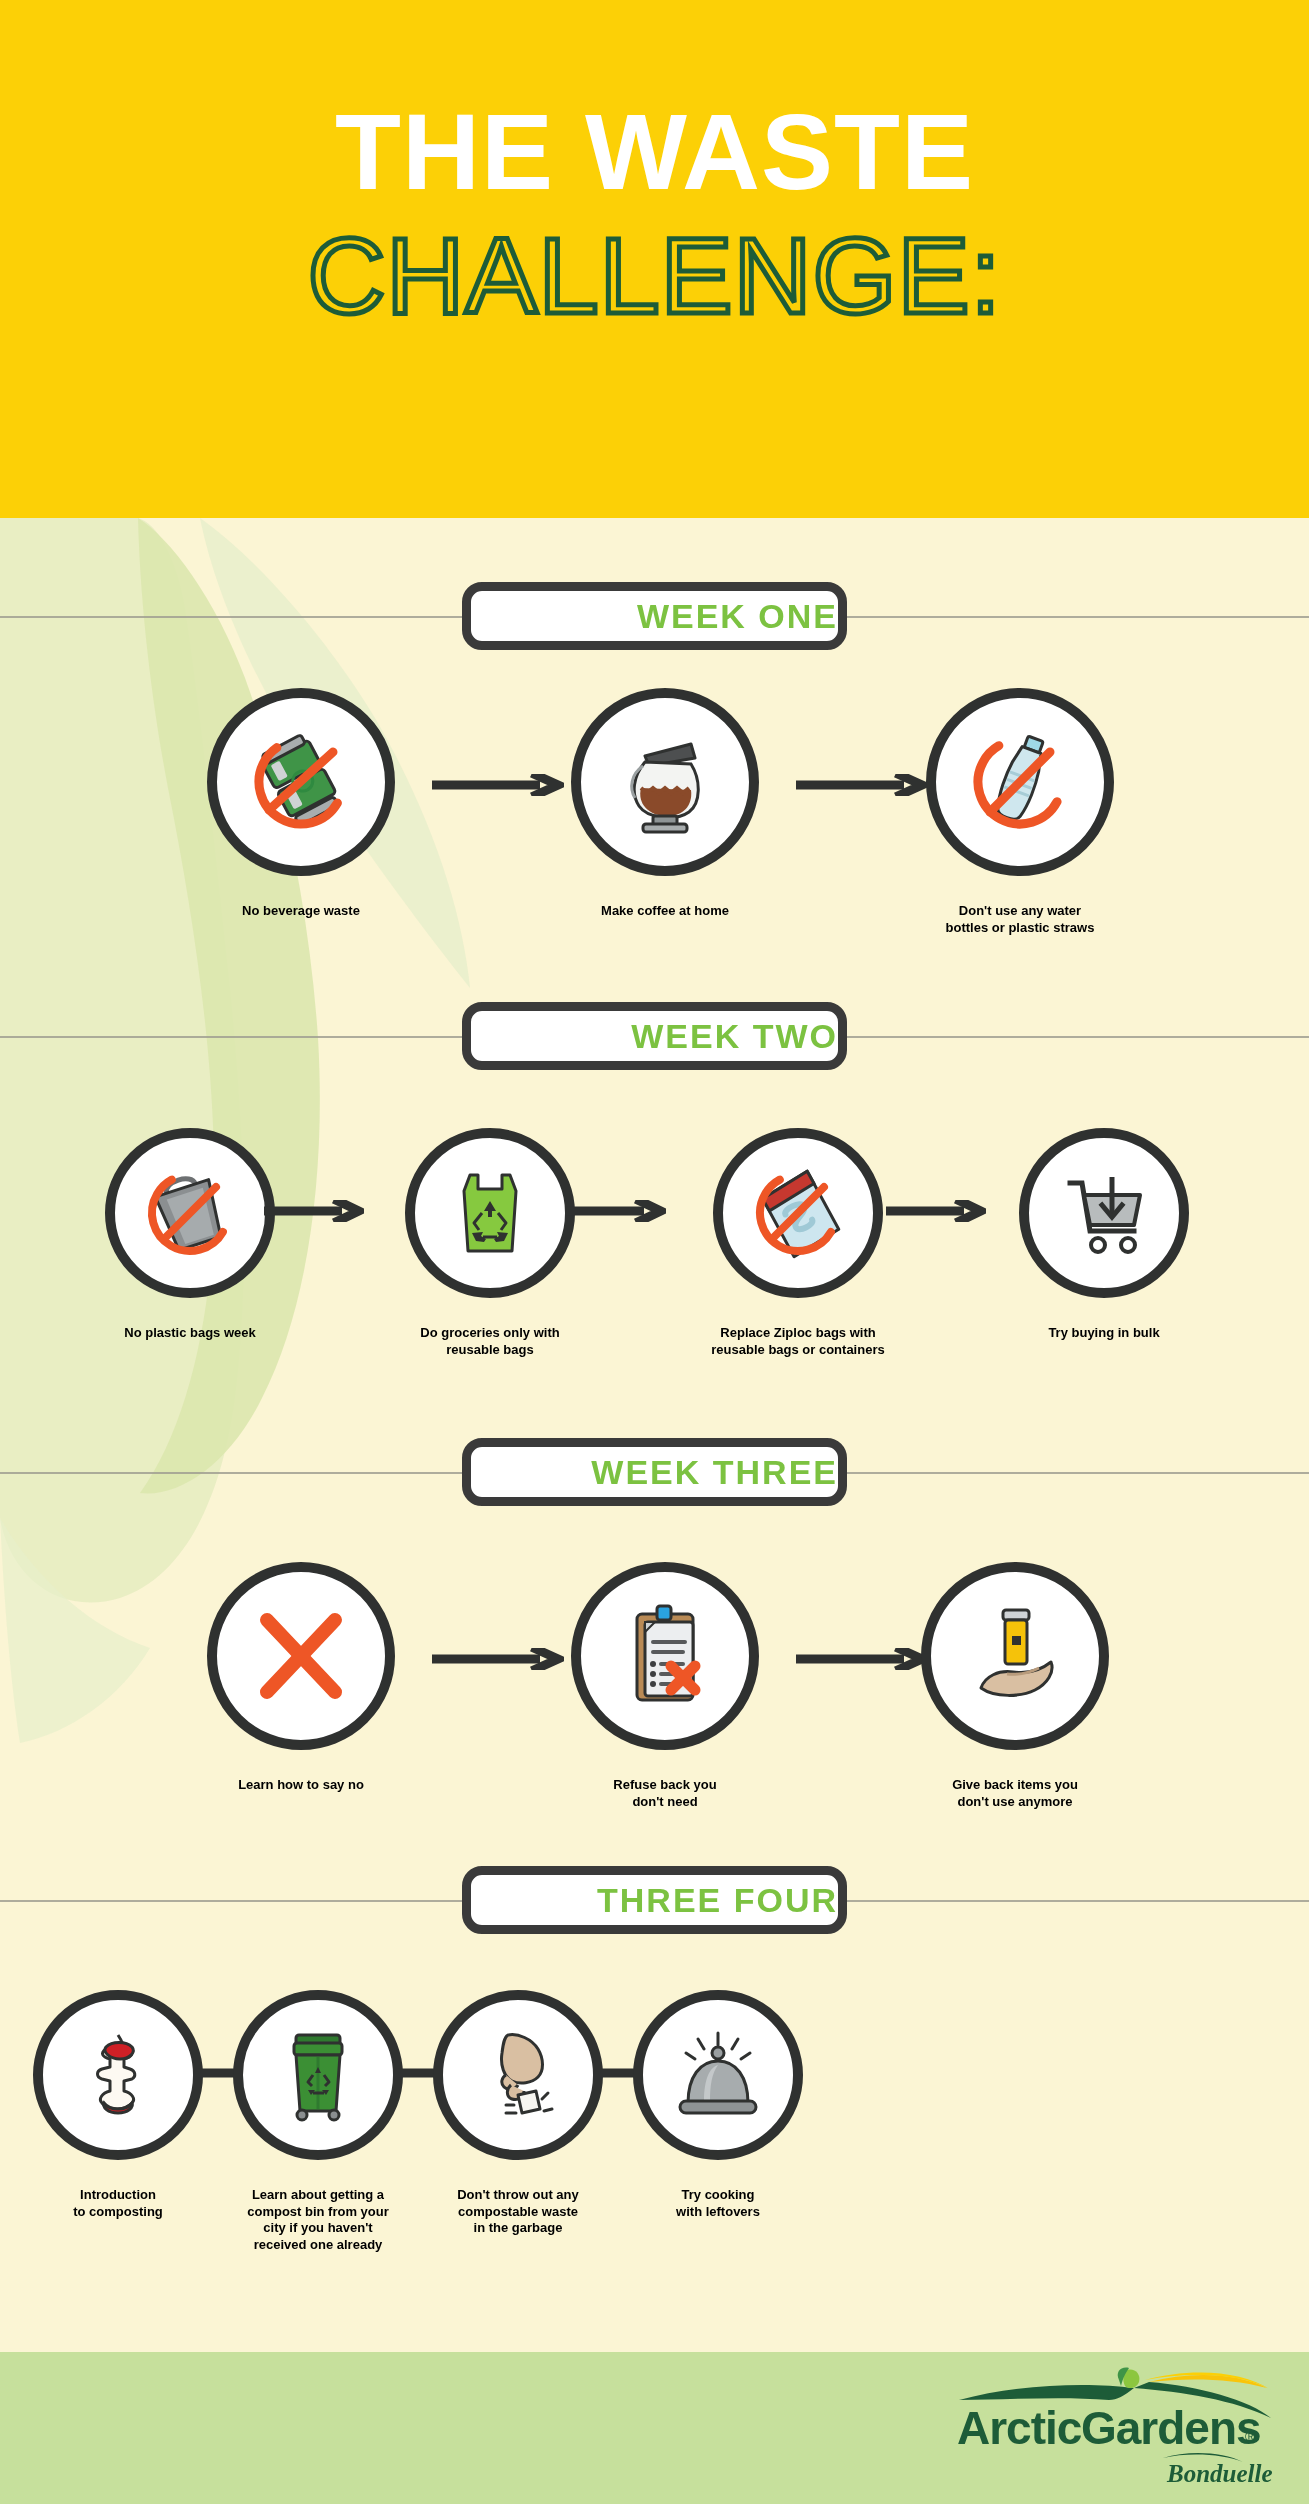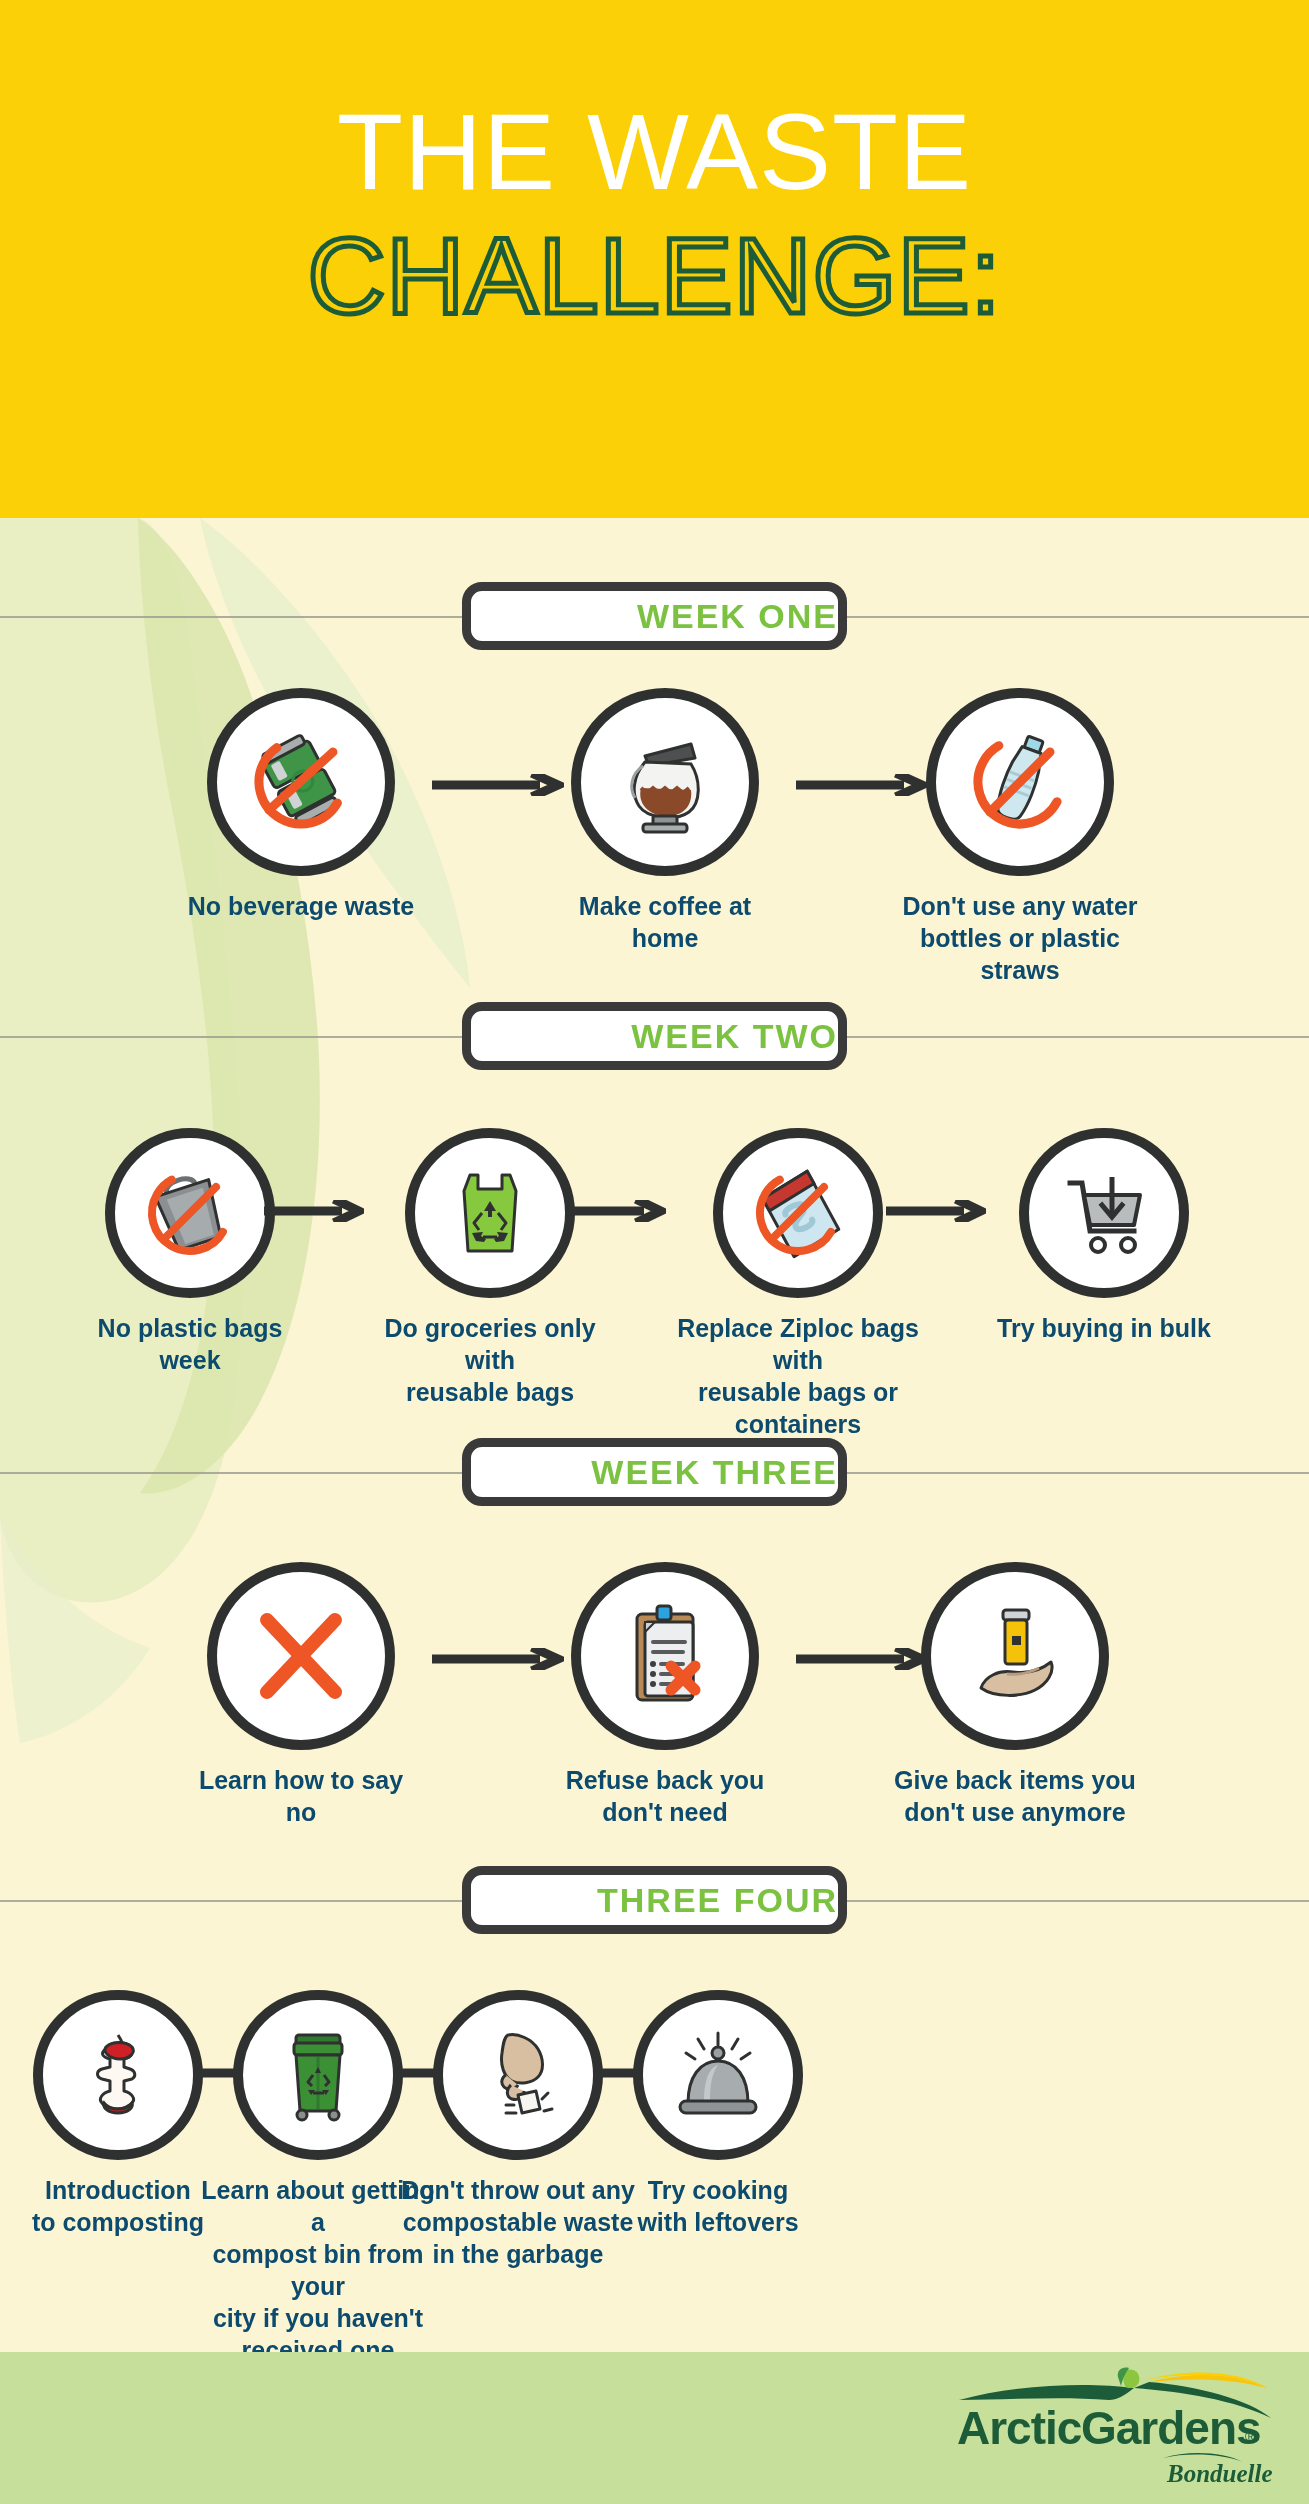--- a/index.html
+++ b/index.html
@@ -35,21 +35,21 @@
     background: #fcd006;
     overflow: hidden;
   }
   .title-main {
     position: absolute;
     left: 0; top: 98px;
     width: 1309px;
     text-align: center;
     color: #ffffff;
     font-family: "Liberation Sans Narrow", "Liberation Sans", sans-serif;
-    font-weight: normal;
+    font-weight: bold;
     font-size: 108px;
     letter-spacing: 1px;
     line-height: 1;
     transform: scaleX(1.0);
   }
   .title-sub {
     position: absolute;
     left: 0; top: 222px;
     width: 1309px;
     text-align: center;
@@ -105,25 +105,25 @@
     border: 10px solid #2f3130;
     border-radius: 50%;
     background: #ffffff;
     display: flex;
     align-items: center;
     justify-content: center;
     margin: 0 auto;
   }
   .circle svg { display: block; }
   .caption {
-    margin-top: 14px;
-    color: #0c4a6e;
+    margin-top: 27px;
+    color: #000000;
     font-family: "Liberation Sans Narrow", "Liberation Sans", sans-serif;
     font-weight: bold;
-    font-size: 25px;
+    font-size: 13px;
     line-height: 1.28;
     white-space: pre-line;
   }
 
   
   .arrow {
     position: absolute;
     height: 22px;
   }
   .arrow svg { display: block; }

